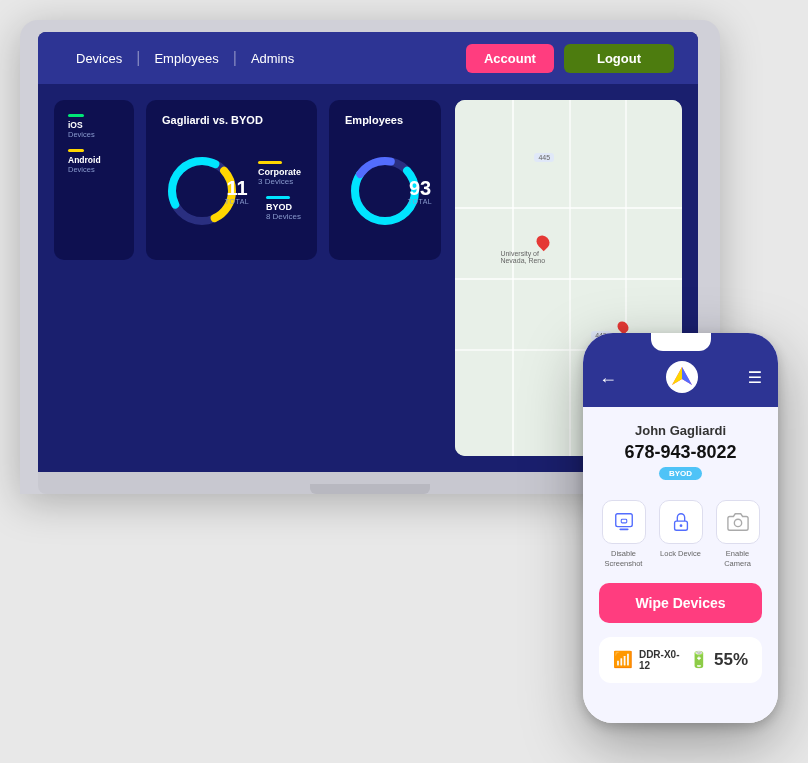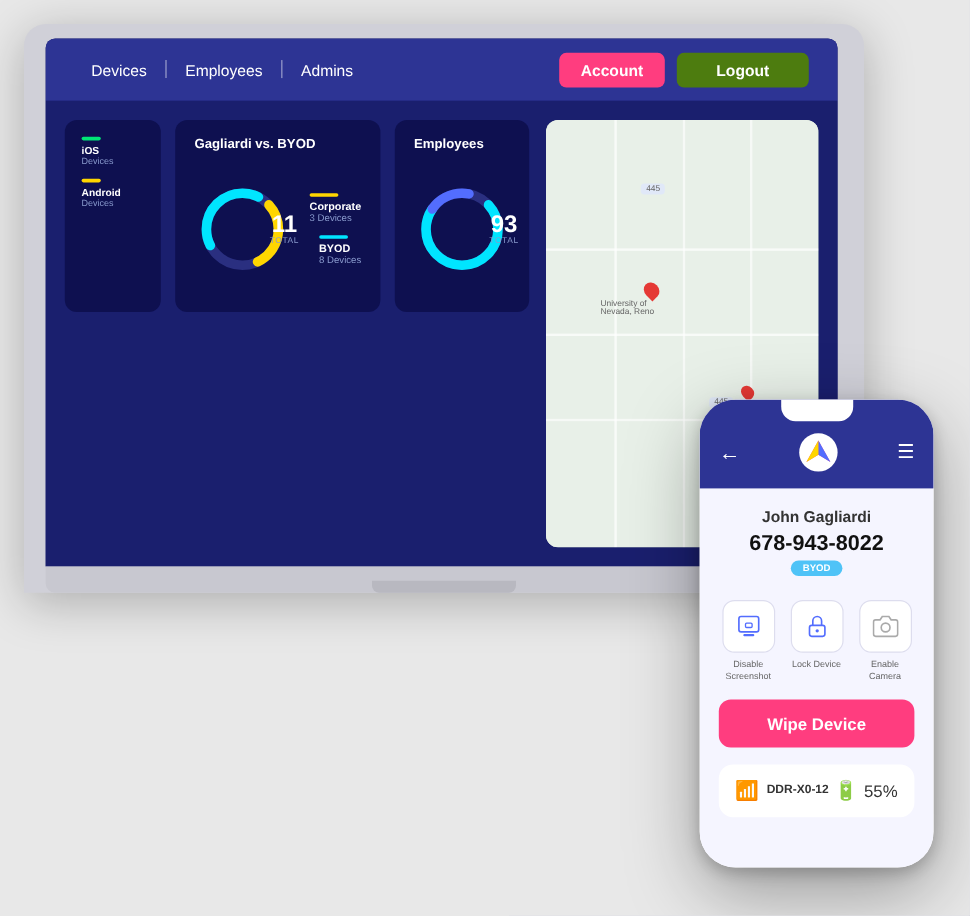--- a/index.html
+++ b/index.html
@@ -539,22 +539,22 @@
       gap: 5px;
     }
 
     .phone-battery-icon {
       color: #00e676;
       font-size: 16px;
     }
 
     .phone-battery-pct {
       color: #333;
-      font-size: 14px;
-      font-weight: 400;
+      font-size: 17px;
+      font-weight: 700;
     }
 
     
     .donut-svg {
       width: 80px;
       height: 80px;
     }
 
     
     .map-num {
@@ -739,21 +739,21 @@
               <svg width="22" height="22" viewBox="0 0 24 24" fill="none">
                 <path d="M23 19a2 2 0 01-2 2H3a2 2 0 01-2-2V8a2 2 0 012-2h4l2-3h6l2 3h4a2 2 0 012 2z" stroke="#aaa" stroke-width="1.5"></path>
                 <circle cx="12" cy="13" r="4" stroke="#aaa" stroke-width="1.5"></circle>
               </svg>
             </div>
             <div class="phone-action-label">Enable
 Camera</div>
           </div>
         </div>
 
-        <button class="phone-wipe-btn">Wipe Device</button>
+        <button class="phone-wipe-btn">Wipe Devices</button>
 
         <div class="phone-bottom">
           <div class="phone-wifi-section">
             <span class="phone-wifi-icon">📶</span>
             <span class="phone-wifi-name">DDR-X0-12</span>
           </div>
           <div class="phone-battery-section">
             <span class="phone-battery-icon">🔋</span>
             <span class="phone-battery-pct">55%</span>
           </div>

